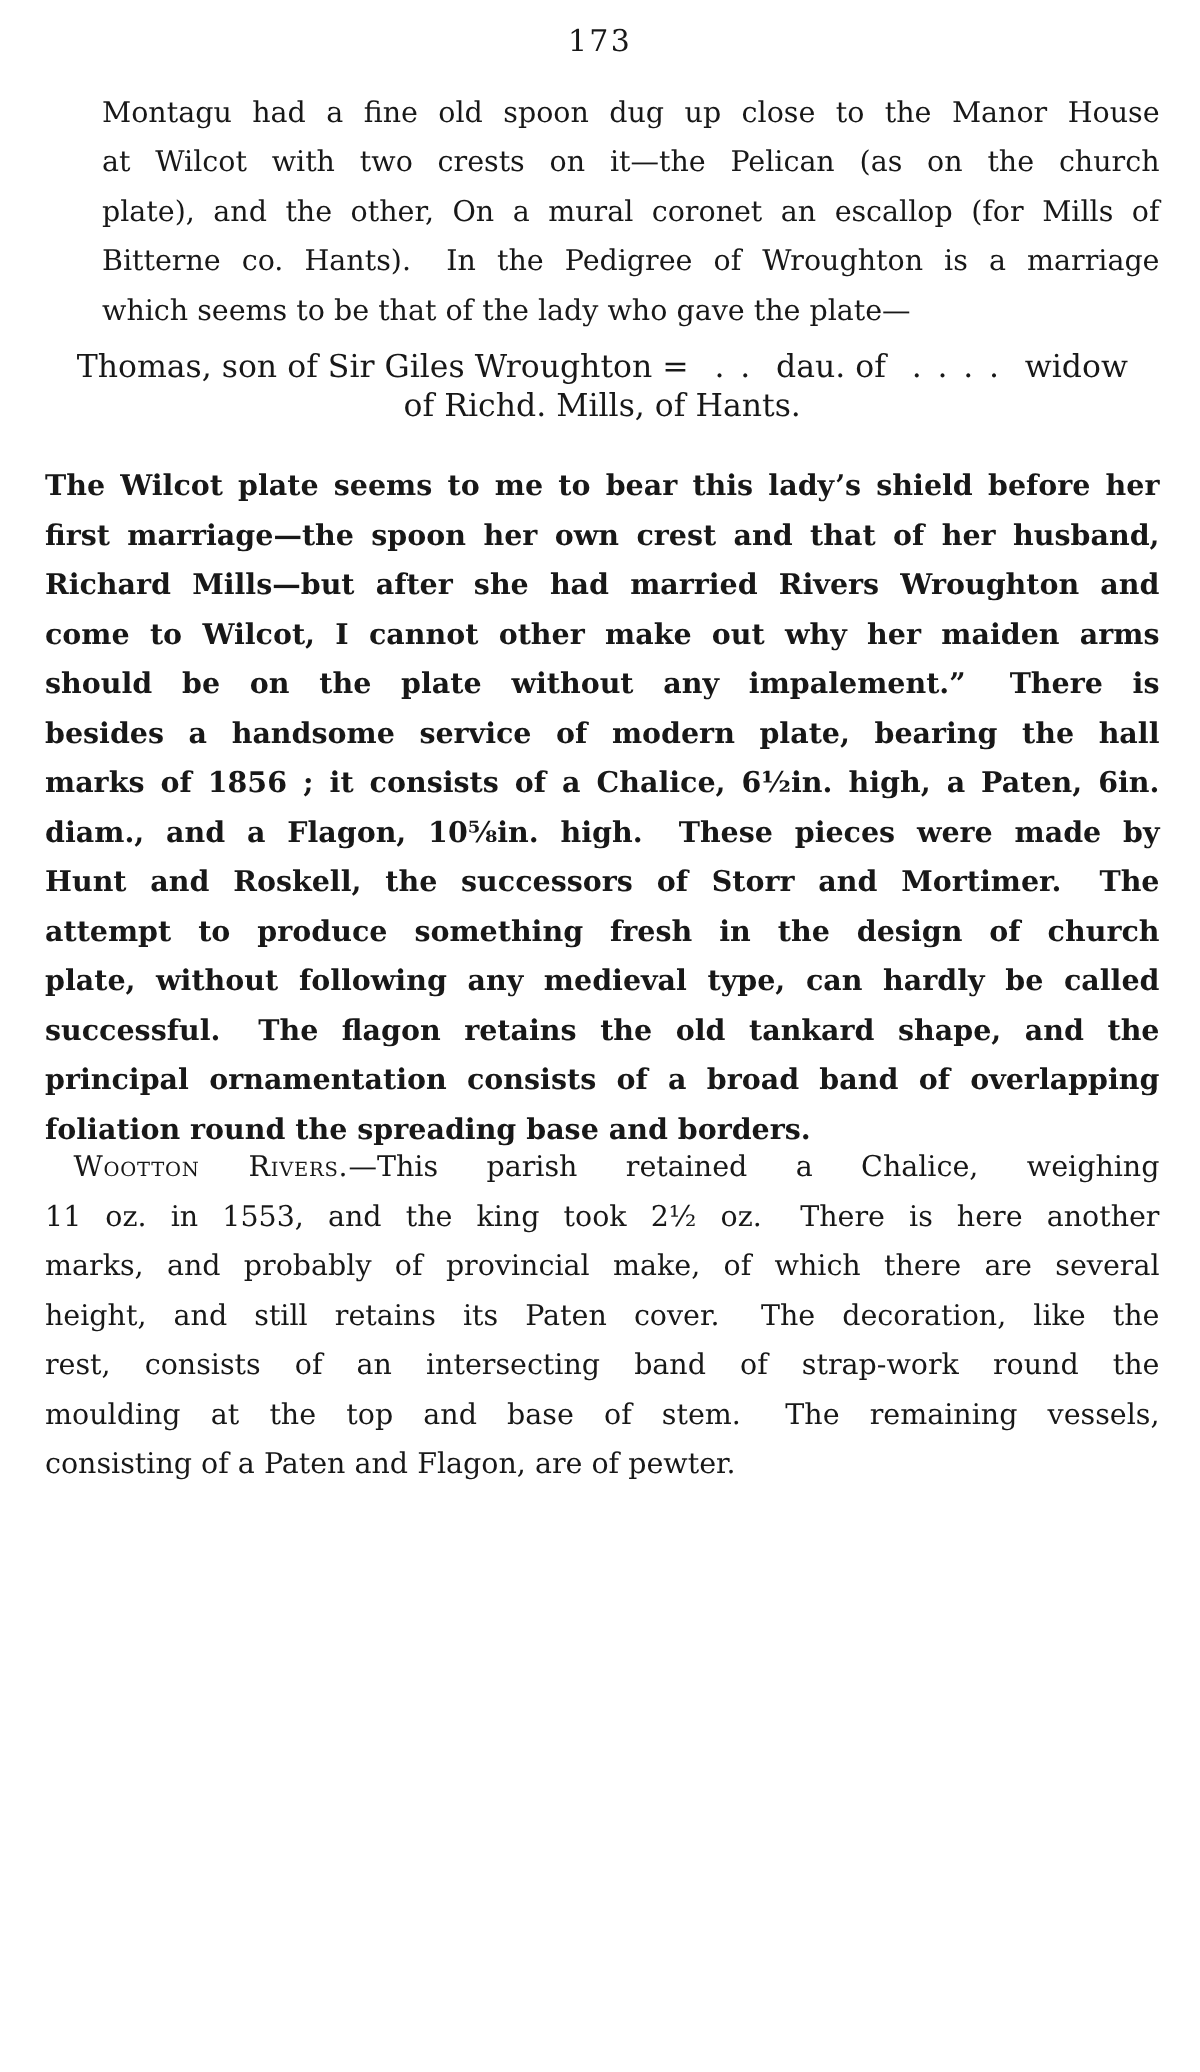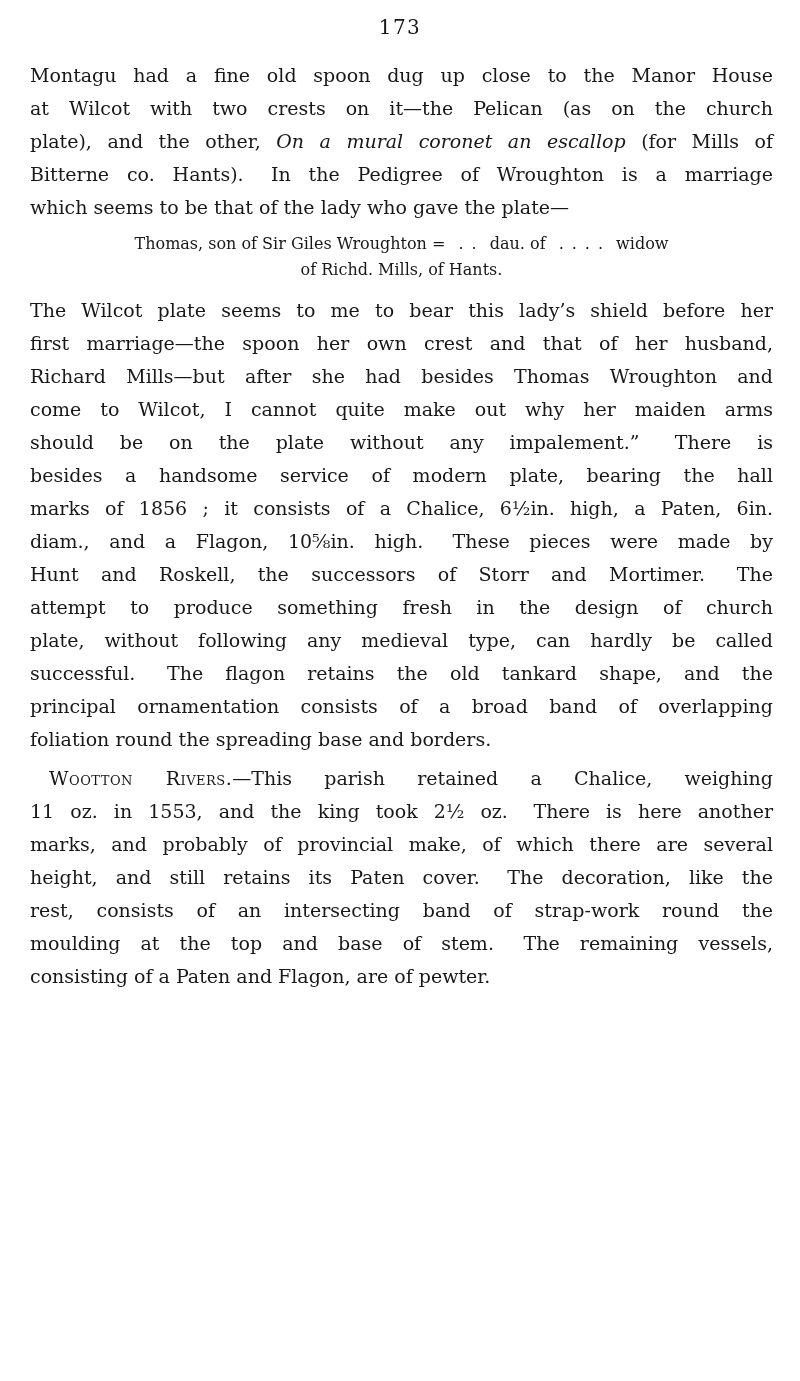--- a/index.html
+++ b/index.html
@@ -19,39 +19,39 @@
     position: absolute;
     top: 15px; left: 0; width: 100%;
     text-align: center;
     font-size: 20px;
     letter-spacing: 1.5px;
   }
   .para {
     position: absolute;
     left: 30px; right: 27px;
   }
-  .p1 { top: 59px; }
+  .p1 { top: 59px; margin-left: 38px; }
   .pedigree {
     position: absolute;
     top: 231px; left: 30px; right: 27px;
     text-align: center;
-    font-size: 16px;
+    font-size: 21px;
     line-height: 26px;
   }
-  .p2 { top: 294px; }
+  .p2 { top: 308px; font-weight: bold; }
   .p3 { top: 762px; }
   .line {
     font-size: 19px;
     line-height: 33px;
     text-align: justify;
     text-align-last: justify;
   }
   .lastline { text-align-last: left; }
   .indent { text-indent: 19px; }
-  .it { font-style: italic; }
+  .it { }
   .sc { font-variant: small-caps; letter-spacing: 0.5px; }
 </style>
 </head>
 <body>
 
 <div class="page">
 
   <div class="pageno">173</div>
 
   <div class="para p1">
@@ -63,22 +63,22 @@
   </div>
 
   <div class="pedigree">
     <div class="pline">Thomas, son of Sir Giles Wroughton =  . .  dau. of  . . . .  widow</div>
     <div class="pline">of Richd. Mills, of Hants.</div>
   </div>
 
   <div class="para p2">
     <div class="line">The Wilcot plate seems to me to bear this lady’s shield before her</div>
     <div class="line">first marriage—the spoon her own crest and that of her husband,</div>
-    <div class="line">Richard Mills—but after she had besides Thomas Wroughton and</div>
-    <div class="line">come to Wilcot, I cannot quite make out why her maiden arms</div>
+    <div class="line">Richard Mills—but after she had married Rivers Wroughton and</div>
+    <div class="line">come to Wilcot, I cannot other make out why her maiden arms</div>
     <div class="line">should be on the plate without any impalement.”  There is</div>
     <div class="line">besides a handsome service of modern plate, bearing the hall</div>
     <div class="line">marks of 1856 ; it consists of a Chalice, 6½in. high, a Paten, 6in.</div>
     <div class="line">diam., and a Flagon, 10⅝in. high.  These pieces were made by</div>
     <div class="line">Hunt and Roskell, the successors of Storr and Mortimer.  The</div>
     <div class="line">attempt to produce something fresh in the design of church</div>
     <div class="line">plate, without following any medieval type, can hardly be called</div>
     <div class="line">successful.  The flagon retains the old tankard shape, and the</div>
     <div class="line">principal ornamentation consists of a broad band of overlapping</div>
     <div class="line lastline">foliation round the spreading base and borders.</div>

